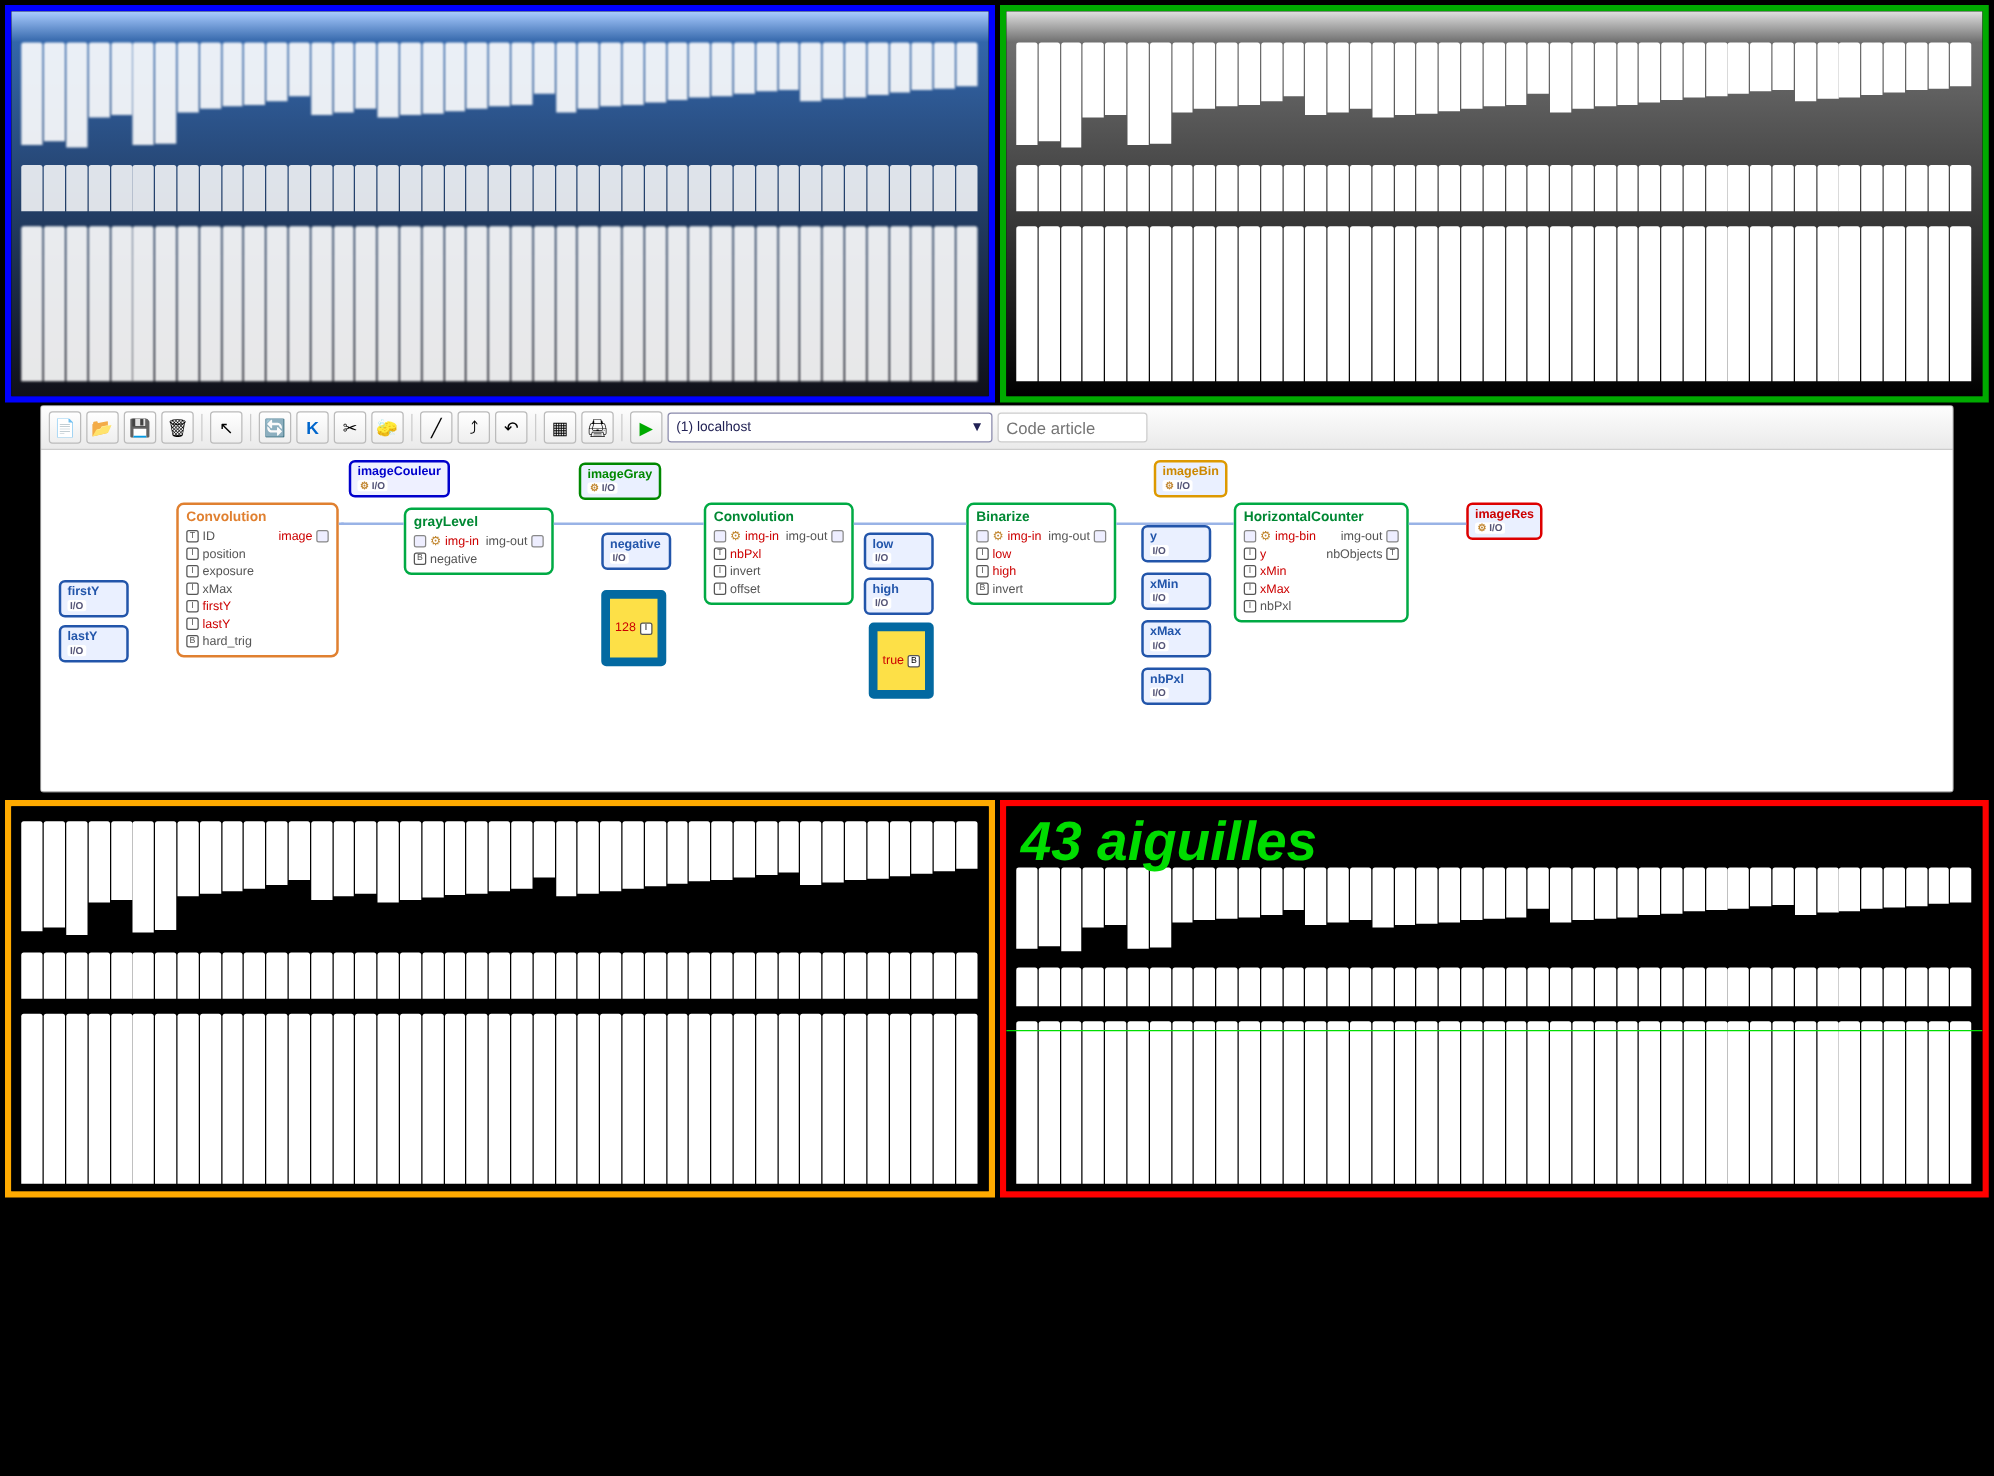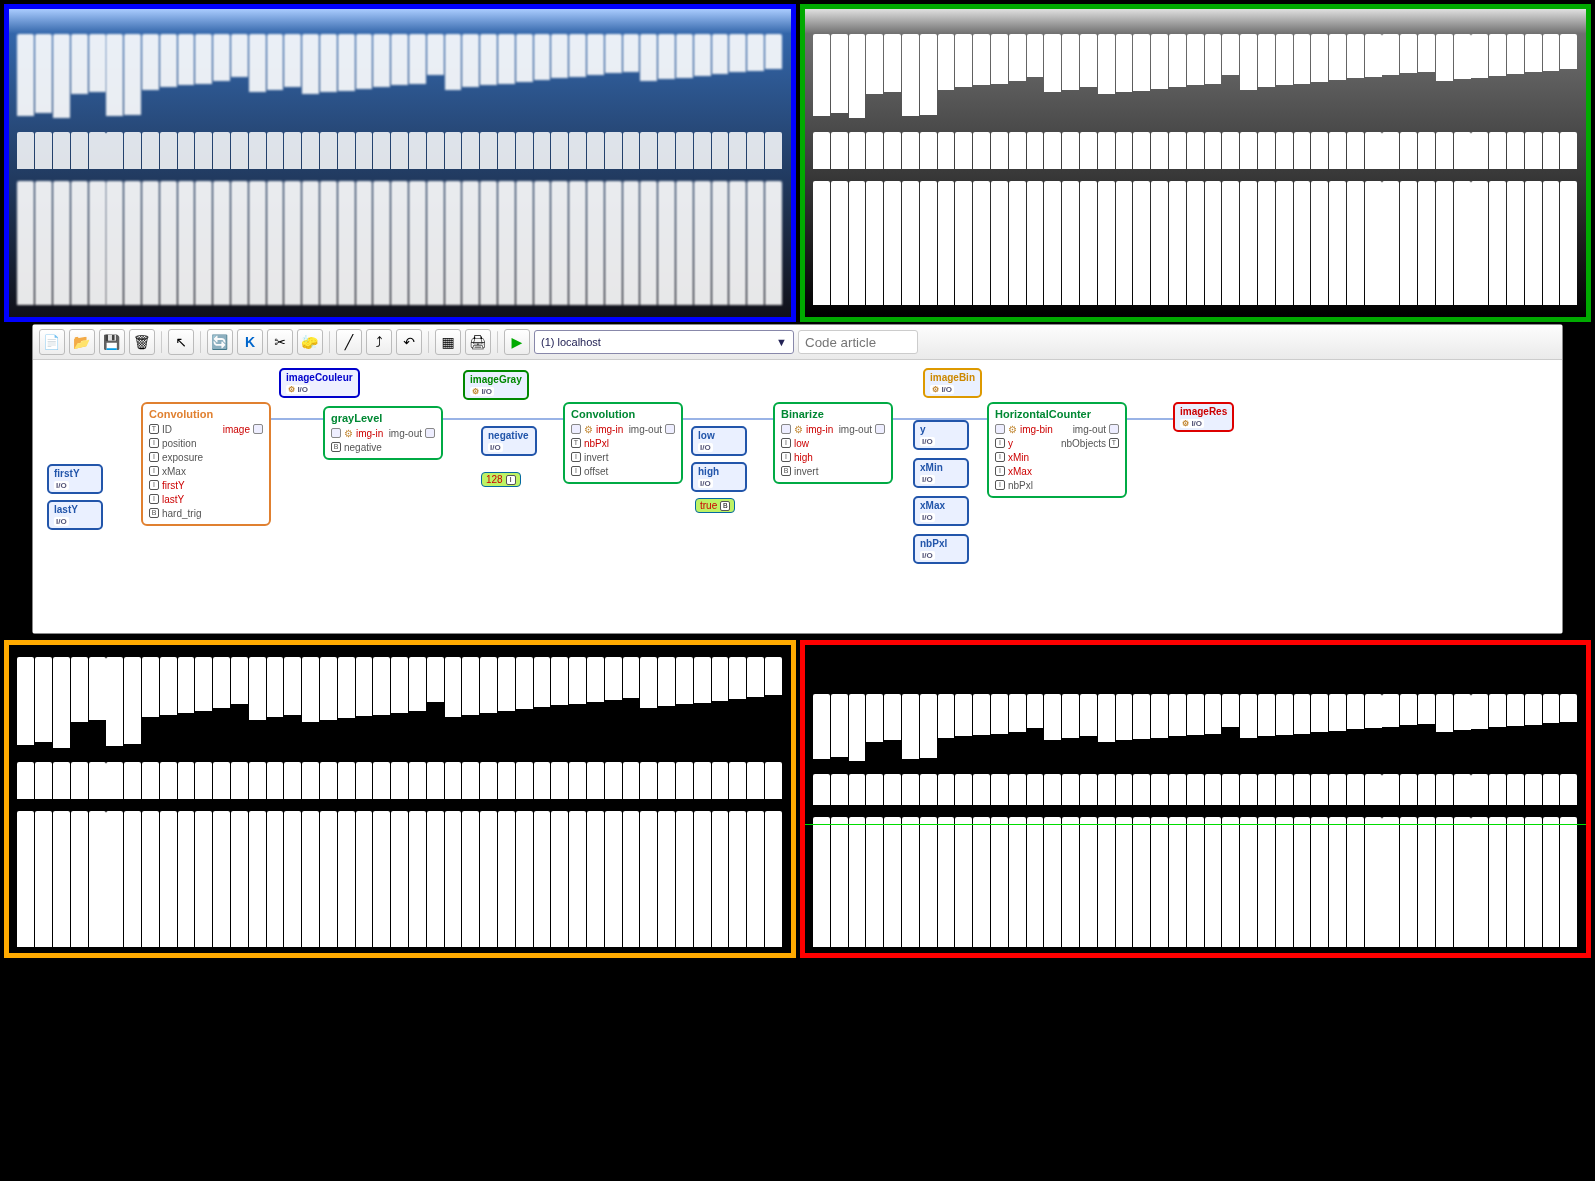--- a/index.html
+++ b/index.html
@@ -39,21 +39,21 @@
 .node { position: absolute; border: 2px solid; border-radius: 6px; background: #fff; padding: 4px 6px 4px 6px; min-width: 100px; }
 .node .title { font-size: 11px; font-weight: bold; margin-bottom: 2px; display:flex; align-items:center; gap:3px;}
 .node .row { font-size: 10px; color: #555; display:flex; align-items:center; gap:3px; height:14px; white-space:nowrap;}
 .node .row .lbl { }
 .node .row .req { color: #cc0000; }
 .node .row .out { color: #cc0000; margin-left:auto;}
 .port { width: 10px; height: 10px; border: 1px solid #888; background: #eef; border-radius: 2px; display:inline-block; }
 .port.t { background:#fff; border-color:#555; font-size:7px; line-height:8px; text-align:center;}
 .small-node { position:absolute; border:2px solid #2255aa; border-radius:5px; background:#eaf0ff; padding:2px 5px; min-width:56px; font-size:10px; color:#2255aa; font-weight:bold;}
 .small-node .sub { font-size:8px; color:#557; background:#fff; border-radius:2px; padding:0 2px; margin-top:1px; display:inline-block;}
-.val-node { position:absolute; border:1px solid #0369a1; border-radius:4px; background:#bef264; padding:1px 4px; font-size:10px; display:flex; align-items:center; gap:3px;}
+.val-node { position:absolute; border:7px solid #0369a1; border-radius:4px; background:#fde047; padding:18px 4px; font-size:10px; display:flex; align-items:center; gap:3px;}
 .val-node .v { color:#cc0000;}
 .wire { position:absolute; height:2px; background:#99b3e6; z-index:0; }
 .gear { color:#c28833; }
 
 
 .bottom-panels { position:absolute; top:640px; left:4px; right:4px; height:318px; display:grid; grid-template-columns:1fr 1fr; gap:4px;}
 .top-panels { position:absolute; top:4px; left:4px; right:4px; height:318px; display:grid; grid-template-columns:1fr 1fr; gap:4px;}
 </style>
 </head>
 <body>
@@ -703,20 +703,21 @@
           <div class="needle"></div>
           <div class="needle"></div>
           <div class="needle"></div>
           <div class="needle"></div>
           <div class="needle"></div>
       </div>
     </div>
   </div>
   <div class="img-panel red">
     <div class="needles-bg needles-bin">
+      <div class="result-text">43 aiguilles</div>
       <div class="hline" style="top:58%;"></div>
       <div class="needle-row" style="top:16%; height:22%;">
         <div class="needle" style="height:95%"></div>
           <div class="needle" style="height:92%"></div>
           <div class="needle" style="height:98%"></div>
           <div class="needle" style="height:70%"></div>
           <div class="needle" style="height:68%"></div>
           <div class="needle" style="height:96%"></div>
           <div class="needle" style="height:94%"></div>
           <div class="needle" style="height:65%"></div>

